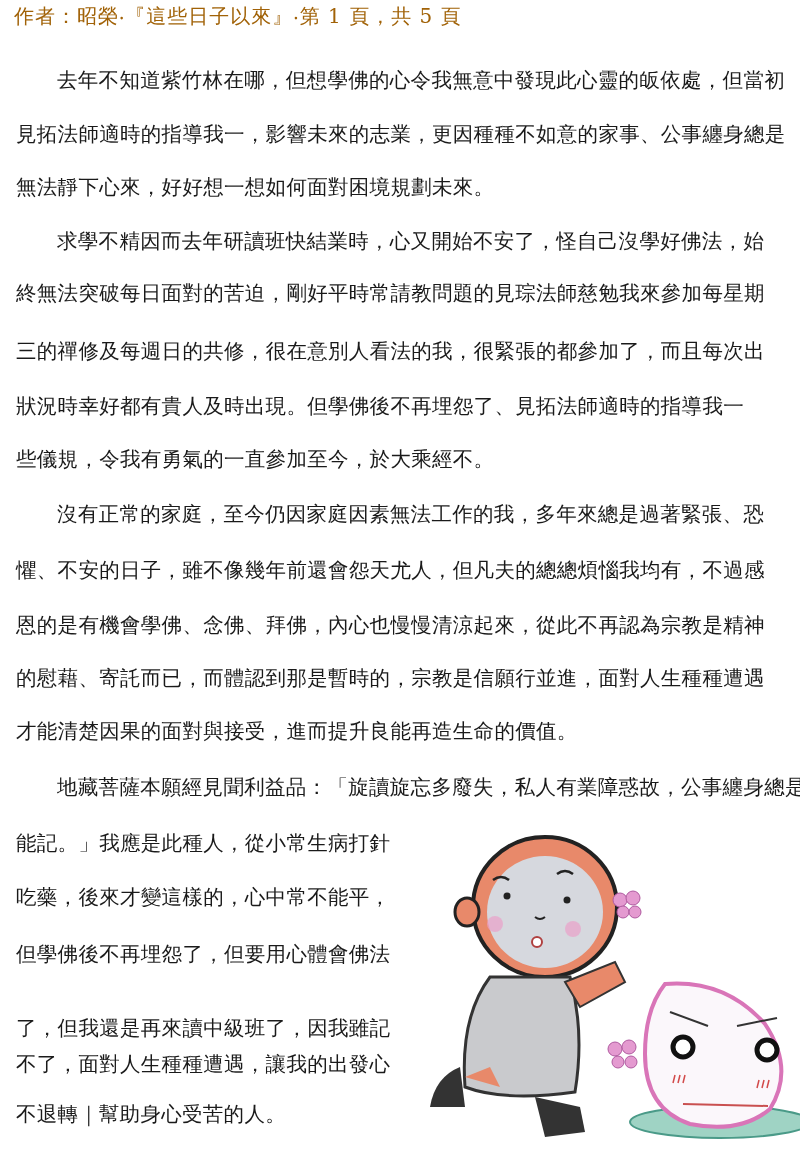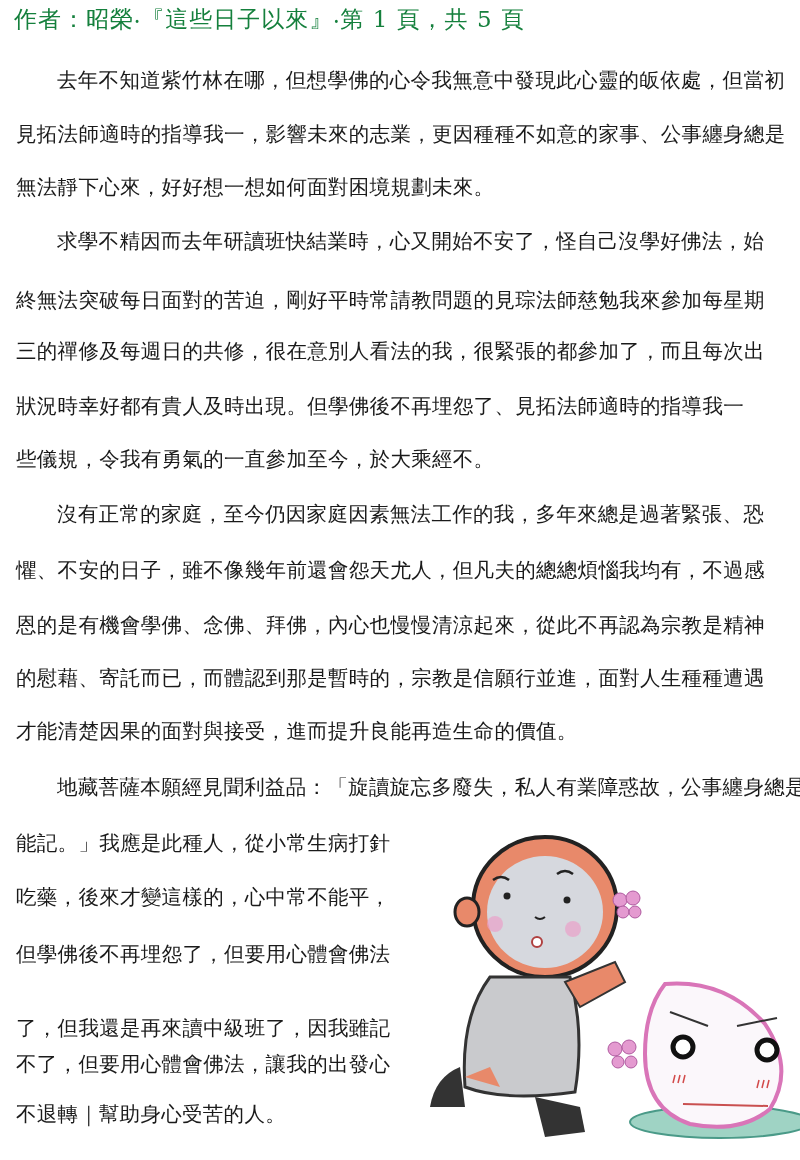--- a/index.html
+++ b/index.html
@@ -1,51 +1,51 @@
 <!DOCTYPE html>
 <html><head>
 <meta charset="utf-8">
 <style>
   html, body { margin: 0; padding: 0; background: #ffffff; }
   body { width: 800px; height: 1160px; position: relative; overflow: hidden;
          font-family: "DejaVu Sans", "Liberation Sans", sans-serif; color: #111; }
   .title { position: absolute; left: 14px; top: 2px; font-family: "DejaVu Serif", "Liberation Serif", serif;
-           font-size: 23px; letter-spacing: 1px; color: #15803d; white-space: nowrap; }
+           font-size: 20px; letter-spacing: 1px; color: #a16207; white-space: nowrap; }
   .line { position: absolute; left: 16px; font-size: 20.5px; white-space: nowrap; color: #1a1a1a; letter-spacing: 0.3px; text-align: right; }
   .line.indent { left: 57px; }
   .illus { position: absolute; left: 415px; top: 812px; width: 385px; height: 348px; }
 </style>
 </head>
 <body>
 
 <div class="title">作者：昭榮‧『這些日子以來』‧第 1 頁，共 5 頁</div>
 
 <div>
   <div class="line indent" style="top:66px">去年不知道紫竹林在哪，但想學佛的心令我無意中發現此心靈的皈依處，但當初</div>
   <div class="line" style="top:120px">見拓法師適時的指導我一，影響未來的志業，更因種種不如意的家事、公事纏身總是</div>
   <div class="line" style="top:173px">無法靜下心來，好好想一想如何面對困境規劃未來。</div>
 
   <div class="line indent" style="top:227px">求學不精因而去年研讀班快結業時，心又開始不安了，怪自己沒學好佛法，始</div>
-  <div class="line" style="top:286px">終無法突破每日面對的苦迫，剛好平時常請教問題的見琮法師慈勉我來參加每星期</div>
+  <div class="line" style="top:279px">終無法突破每日面對的苦迫，剛好平時常請教問題的見琮法師慈勉我來參加每星期</div>
   <div class="line" style="top:337px">三的禪修及每週日的共修，很在意別人看法的我，很緊張的都參加了，而且每次出</div>
   <div class="line" style="top:392px">狀況時幸好都有貴人及時出現。但學佛後不再埋怨了、見拓法師適時的指導我一</div>
   <div class="line" style="top:445px">些儀規，令我有勇氣的一直參加至今，於大乘經不。</div>
 
   <div class="line indent" style="top:500px">沒有正常的家庭，至今仍因家庭因素無法工作的我，多年來總是過著緊張、恐</div>
   <div class="line" style="top:556px">懼、不安的日子，雖不像幾年前還會怨天尤人，但凡夫的總總煩惱我均有，不過感</div>
   <div class="line" style="top:611px">恩的是有機會學佛、念佛、拜佛，內心也慢慢清涼起來，從此不再認為宗教是精神</div>
   <div class="line" style="top:664px">的慰藉、寄託而已，而體認到那是暫時的，宗教是信願行並進，面對人生種種遭遇</div>
   <div class="line" style="top:717px">才能清楚因果的面對與接受，進而提升良能再造生命的價值。</div>
 
   <div class="line indent" style="top:773px">地藏菩薩本願經見聞利益品：「旋讀旋忘多廢失，私人有業障惑故，公事纏身總是</div>
   <div class="line" style="top:829px">能記。」我應是此種人，從小常生病打針</div>
   <div class="line" style="top:883px">吃藥，後來才變這樣的，心中常不能平，</div>
   <div class="line" style="top:940px">但學佛後不再埋怨了，但要用心體會佛法</div>
   <div class="line" style="top:1014px">了，但我還是再來讀中級班了，因我雖記</div>
-  <div class="line" style="top:1050px">不了，但要用心體會佛法，讓我的出發心</div>
+  <div class="line" style="top:1050px">不了，面對人生種種遭遇，讓我的出發心</div>
   <div class="line" style="top:1100px">不退轉｜幫助身心受苦的人。</div>
 </div>
 
 <svg class="illus" viewBox="0 0 385 348">
 
   <g>
     <ellipse cx="130" cy="95" rx="72" ry="70" fill="#e8896a" stroke="#222" stroke-width="4"></ellipse>
     <ellipse cx="130" cy="100" rx="58" ry="56" fill="#d6d8de"></ellipse>
     <ellipse cx="52" cy="100" rx="12" ry="14" fill="#e8896a" stroke="#222" stroke-width="3"></ellipse>
     <path d="M78 68 q8 -6 16 0" stroke="#222" stroke-width="2.5" fill="none"></path>

